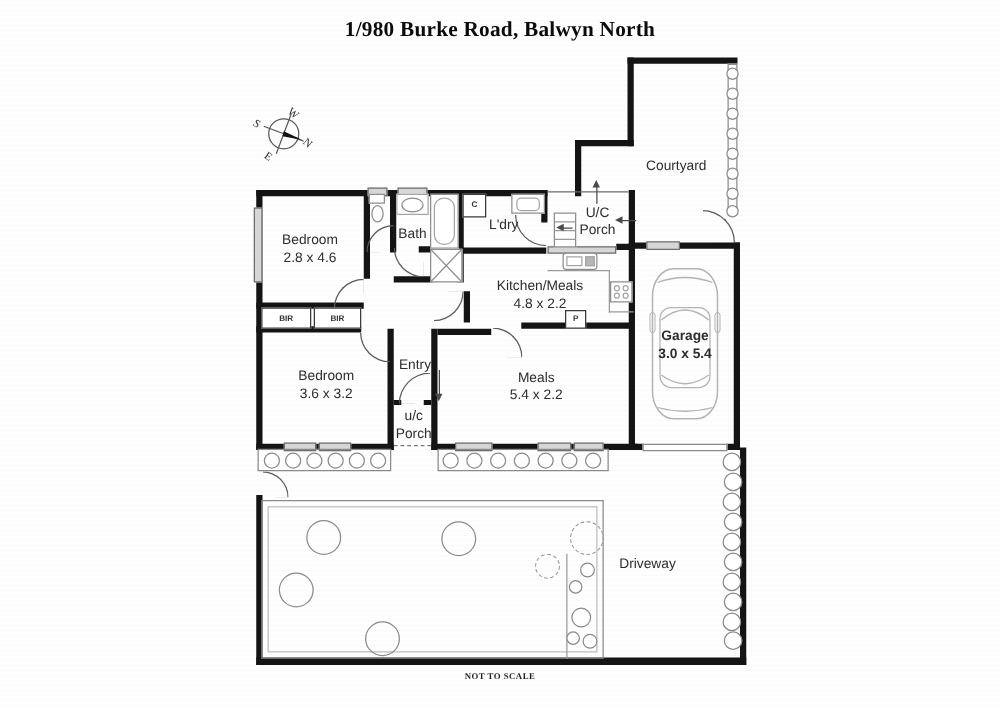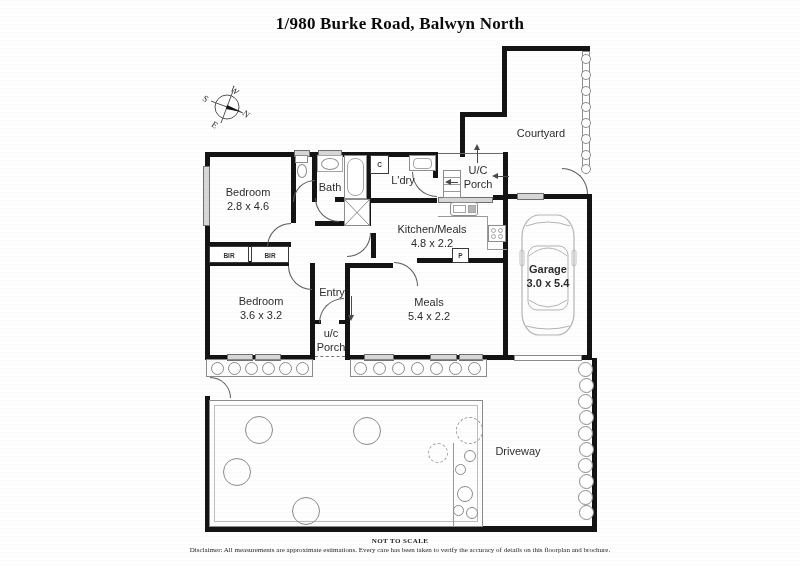--- a/index.html
+++ b/index.html
@@ -280,15 +280,14 @@
     <span>Meals</span><span class="l2">5.4 x 2.2</span>
   </div>
   <div class="rlabel" style="left:331px;top:341px">
     <span>u/c</span><span class="l2">Porch</span>
   </div>
   <div class="rlabel" style="left:518px;top:452px">
     <span>Driveway</span>
   </div>
 
   <div class="footer scale">NOT TO SCALE</div>
-  <div class="footer disc">Disclaimer: All measurements are approximate estimations. Every care has been taken to verify the accuracy of details on this floorplan and brochure.</div>
 
 </div>
 
 </body></html>

